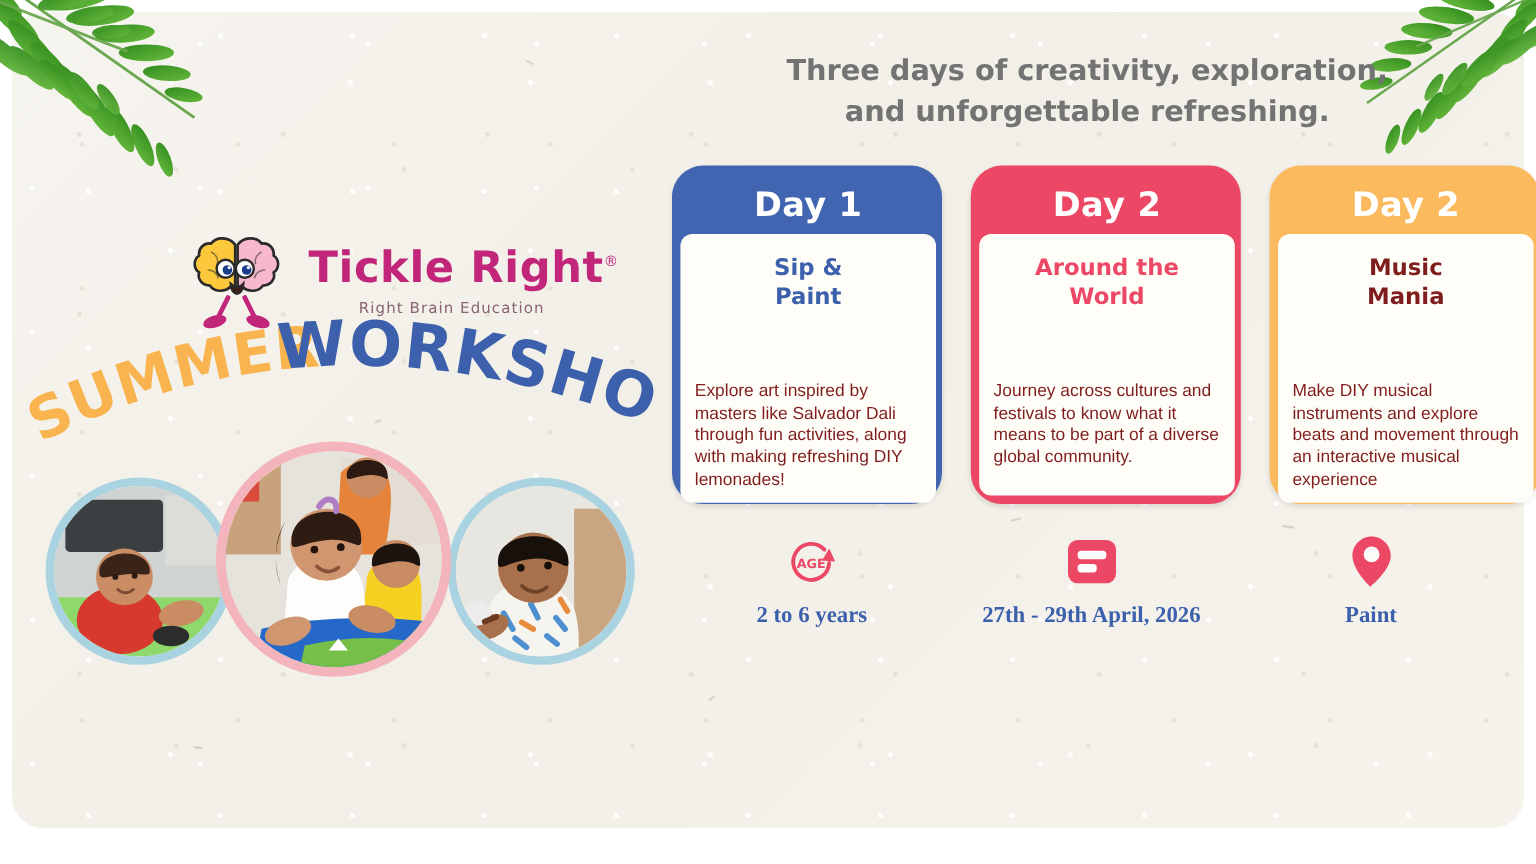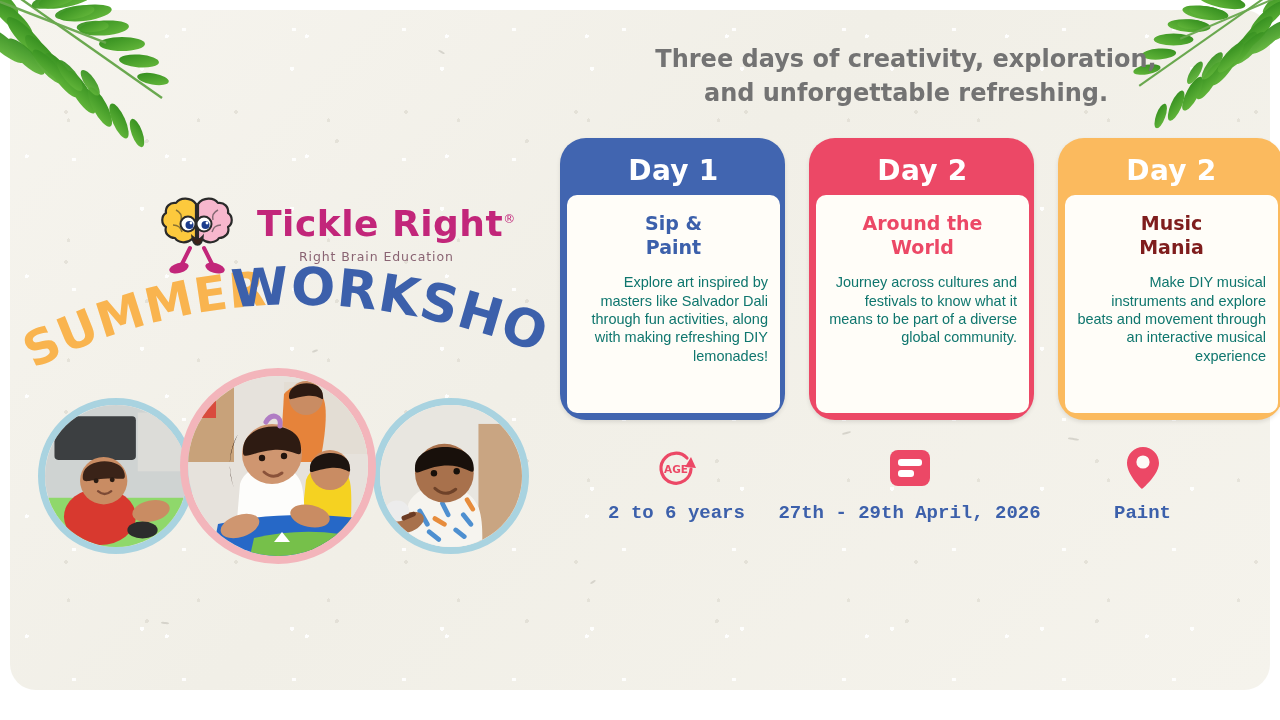--- a/index.html
+++ b/index.html
@@ -107,39 +107,40 @@
     padding: 16px 12px 10px;
     display: flex; flex-direction: column; align-items: center;
   }
   .card-title {
     font-family: "DejaVu Sans", sans-serif;
     font-size: 19px; font-weight: 700; line-height: 1.27;
     text-align: center; margin-bottom: 14px;
   }
   .card-text {
     font-family: "Liberation Sans", sans-serif;
-    font-size: 14.5px; line-height: 1.27; color: #0f766e;
-    text-align: right;
+    font-size: 14.5px; line-height: 1.27; color: #7f1d1d;
+    text-align: left;
+    margin-top: 44px;
   }
 
   .c1 { background: #4165b0; }
   .c1 .card-title { color: #3c60ab; }
   .c2 { background: #ec4866; }
   .c2 .card-title { color: #ec4866; }
   .c3 { background: #fbba5e; }
   .c3 .card-title { color: #f9b košík; }
   .c3 .card-title { color: #7f1d1d; }
 
   
   .info-row { position: absolute; left: 560px; top: 440px; width: 700px; display: flex; }
   .info-item { width: 233px; display: flex; flex-direction: column; align-items: center; }
   .info-icon { height: 56px; display: flex; align-items: center; justify-content: center; }
   .info-label {
     margin-top: 6px;
-    font-family: Liberation Mono, monospace;
+    font-family: Liberation Serif, serif;
     font-size: 19px; font-weight: 700; color: #3c60ab;
     white-space: nowrap;
   }
 </style>
 </head>
 <body>
 
 <div id="poster">
 
   <div class="paper">

